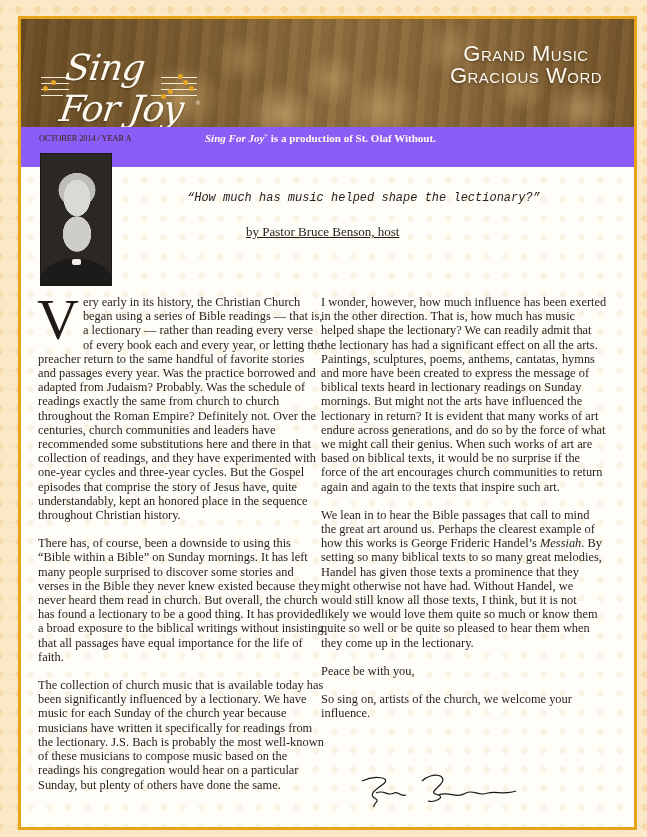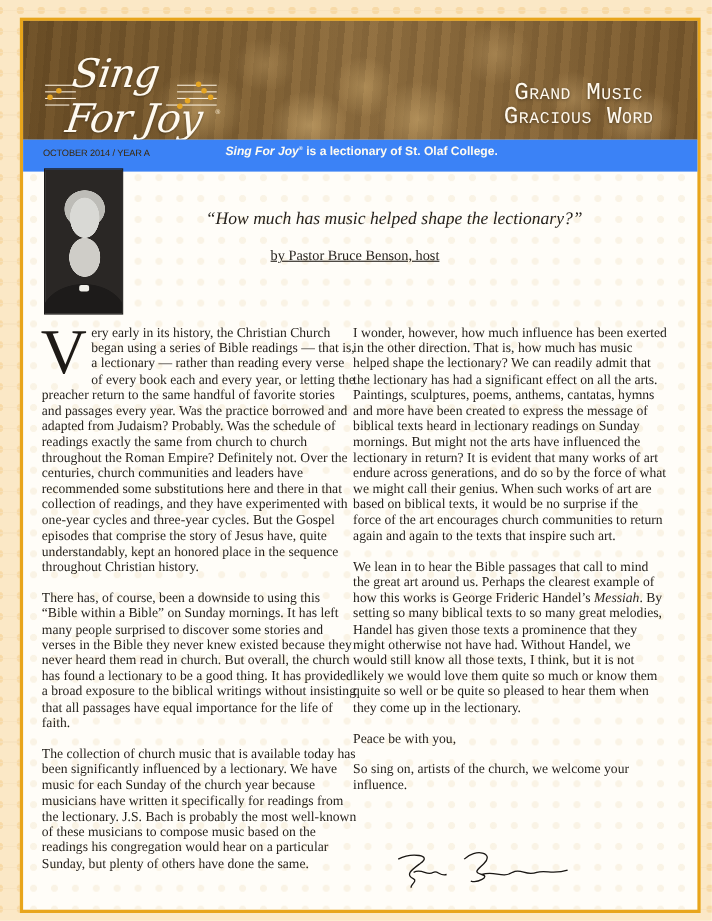--- a/index.html
+++ b/index.html
@@ -50,26 +50,26 @@
     position:absolute; left:30px; top:14px;
     font-family:"DejaVu Serif", serif; font-style:italic; font-size:36px; color:#fffaf0;
     letter-spacing:-1px; transform:skewX(-8deg);
     text-shadow:0 1px 2px rgba(0,0,0,.35);
   }
   .staff { position:absolute; height:1.3px; background:#f7ecd8; }
   .note { position:absolute; width:5px; height:5px; border-radius:50%; background:#e6a623; }
   .reg { position:absolute; font-family:"DejaVu Sans",sans-serif; font-size:6px; color:#f3e6cc; }
   .hero-title {
     position:absolute; right:8px; top:24px; text-align:center; width:200px;
-    font-family:Liberation Mono, monospace; color:#fff9ee; font-size:22px; line-height:22px;
-    letter-spacing:.5px; font-variant:small-caps; text-shadow:0 1px 3px rgba(0,0,0,.45);margin-top:31px;
+    font-family:Liberation Sans, sans-serif; color:#fff9ee; font-size:22px; line-height:22px;
+    letter-spacing:.5px; font-variant:small-caps; text-shadow:0 1px 3px rgba(0,0,0,.45);
   }
   .strip {
-    position:absolute; left:0; top:108px; width:613px; height:29px; background:#3b82f6;
-    font-family:Liberation Sans, sans-serif;
+    position:absolute; left:0; top:108px; width:613px; height:40px; background:#8b5cf6;
+    font-family:Liberation Serif, serif;
   }
   .strip .issue { position:absolute; left:18px; top:7px; font-size:8.4px; color:#3a2708; letter-spacing:-.1px; }
   .strip .credit { position:absolute; left:184px; top:5px; font-size:11px; color:#fffbf1; font-weight:bold; }
   .strip .credit em { font-style:italic; }
   .strip .credit sup { font-size:5px; vertical-align:5px; }
   .portrait {
     position:absolute; left:19px; top:134px; width:70px; height:131px;
     background:
       radial-gradient(ellipse 22px 30px at 36px 44px, #d9d9d5 0 60%, transparent 62%),
       radial-gradient(ellipse 24px 30px at 36px 80px, #cfcdc8 0 58%, transparent 60%),
@@ -78,21 +78,21 @@
     border:1px solid #1b1918;
   }
   .portrait .shoulders {
     position:absolute; left:0; bottom:0; width:70px; height:34px;
     background:radial-gradient(ellipse 40px 30px at 35px 36px, #1d1b1a 0 95%, transparent 97%);
   }
   .portrait .collar {
     position:absolute; left:31px; bottom:20px; width:9px; height:6px; background:#f1efe9; border-radius:2px;
   }
   .quote {
-    position:absolute; left:166px; top:172px; font-style:italic; font-size:16px; color:#231f1a;
+    position:absolute; left:166px; top:172px; font-style:italic; font-size:12px; color:#231f1a;font-family:Liberation Mono, monospace;
   }
   .byline {
     position:absolute; left:225px; top:205px; font-size:13px; color:#231f1a;text-decoration:underline;
   }
   .col {
     position:absolute; top:276px; width:286px; font-size:12.4px; line-height:14.2px; color:#231f1a;
   }
   .col.left { left:17px; }
   .col.right { left:300px; }
   .col p { margin:0 0 14px 0; }
@@ -131,21 +131,21 @@
       <span class="reg" style="left:162px;top:66px;">®</span>
     </div>
     <div class="hero-title">
       <div>Grand Music</div>
       <div>Gracious Word</div>
     </div>
   </div>
 
   <div class="strip">
     <span class="issue">OCTOBER 2014 / YEAR A</span>
-    <span class="credit"><em>Sing For Joy</em><sup>®</sup><span> is a lectionary of St. Olaf College.</span></span>
+    <span class="credit"><em>Sing For Joy</em><sup>®</sup><span> is a production of St. Olaf Without.</span></span>
   </div>
 
   <div class="portrait">
     <div class="shoulders"></div>
     <div class="collar"></div>
   </div>
 
   <div class="quote">“How much has music helped shape the lectionary?”</div>
   <div class="byline">by Pastor Bruce Benson, host</div>
 

